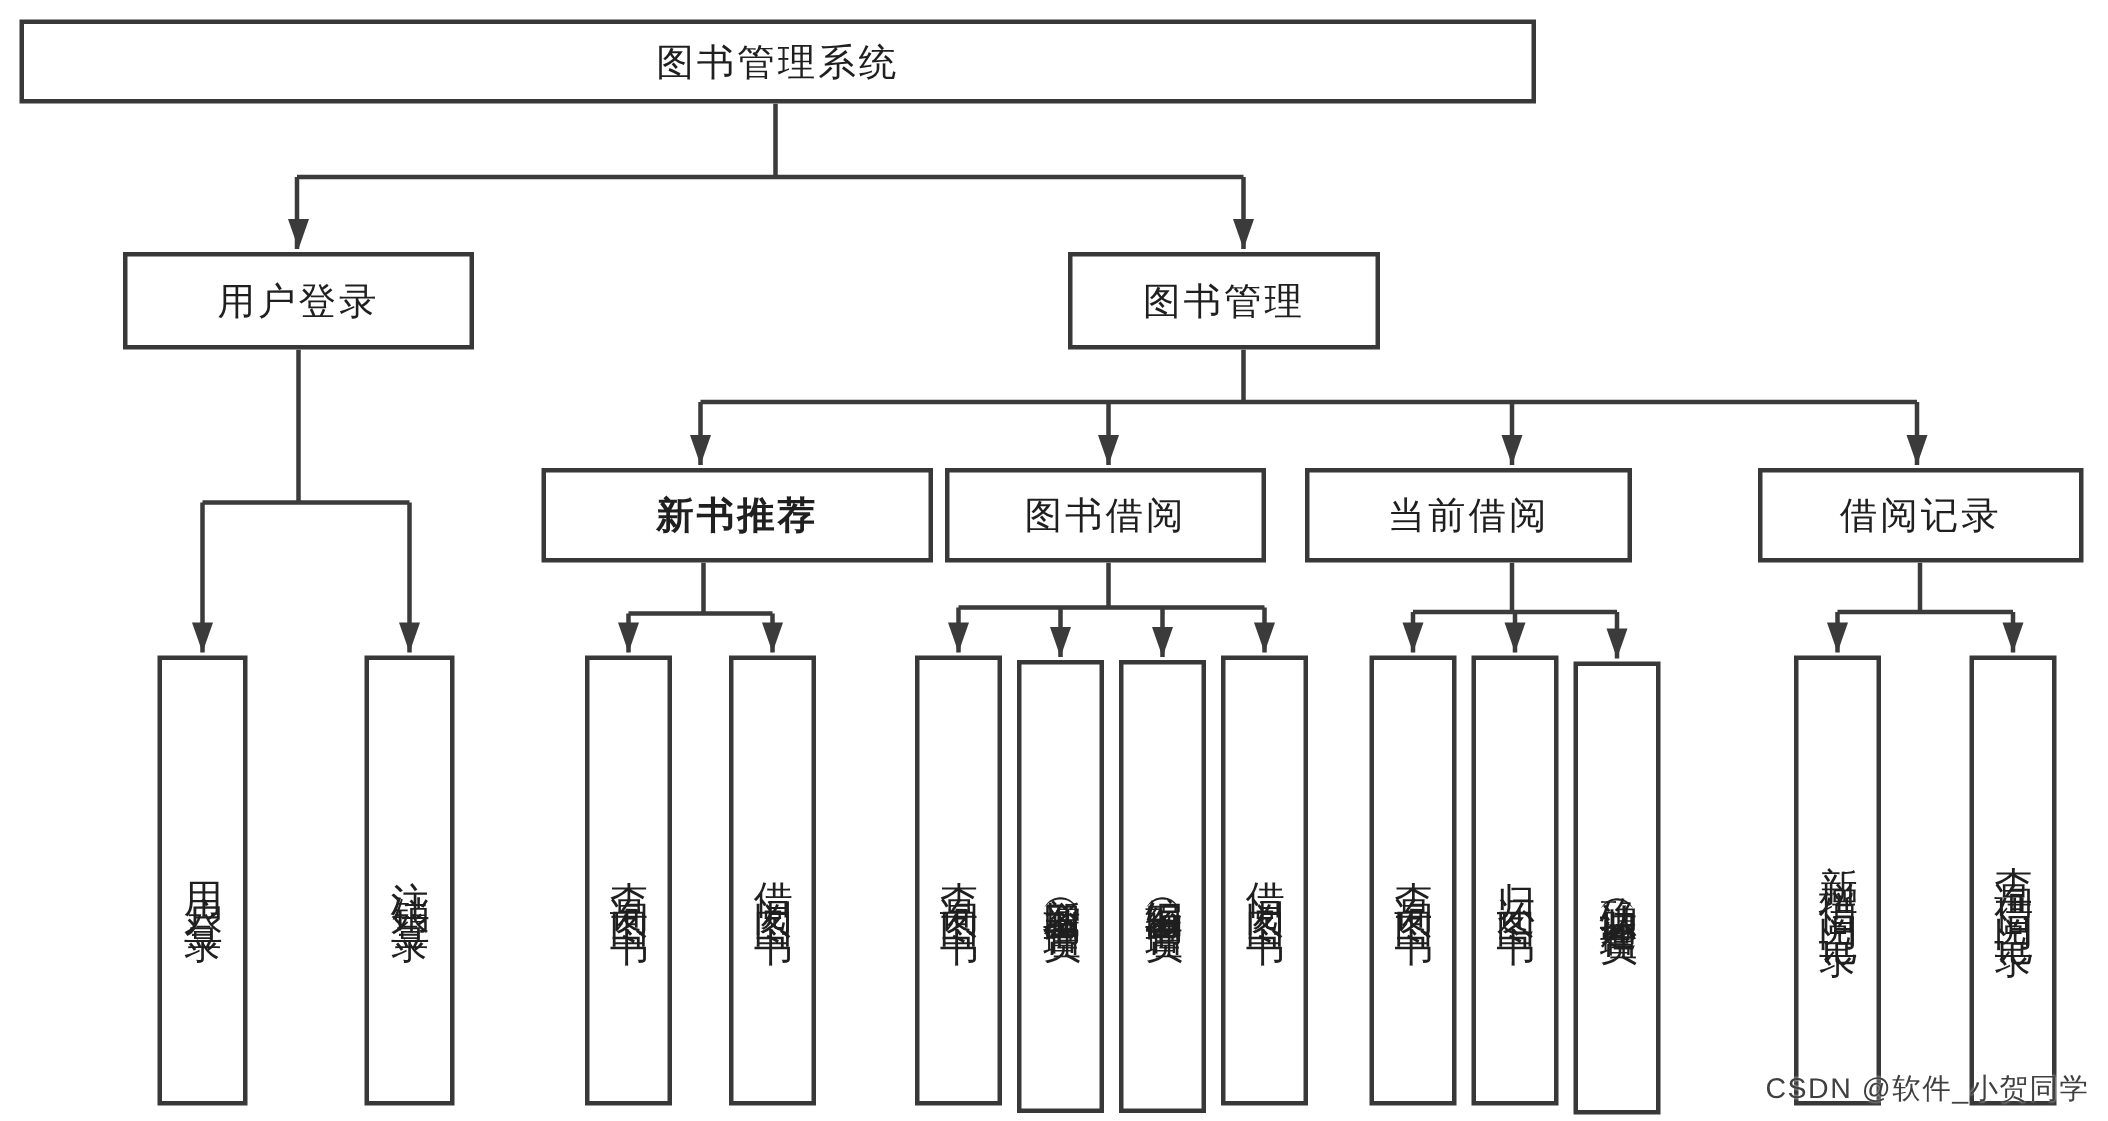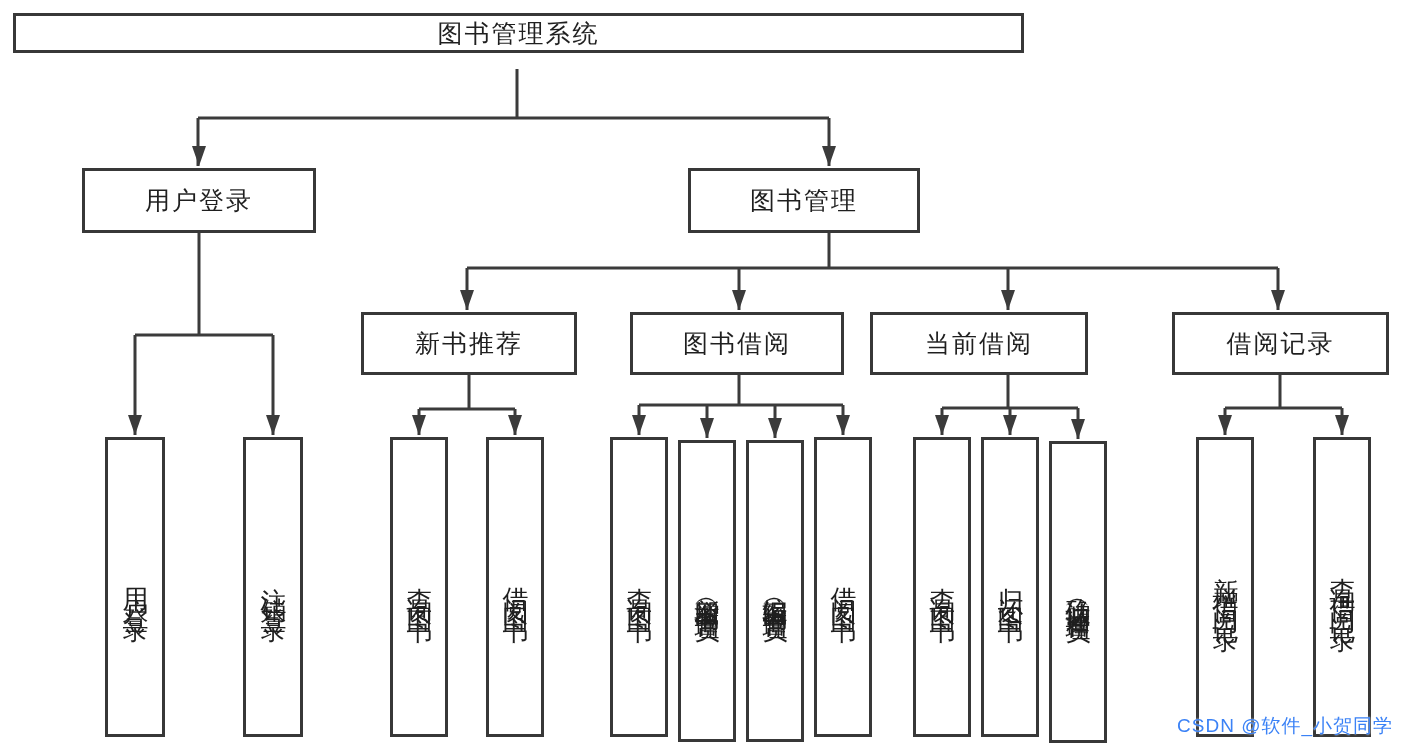--- a/index.html
+++ b/index.html
@@ -54,21 +54,21 @@
     letter-spacing: 3px;
   }
   .watermark {
     position: absolute;
     right: 12px;
     bottom: 8px;
     z-index: 5;
     font-family: "Liberation Sans", "DejaVu Sans", sans-serif;
     font-size: 19px;
     letter-spacing: 1px;
-    color: #3b82f6;
+    color: #404040;
     text-shadow: 0 0 2px #ffffff;
     white-space: nowrap;
   }
 </style>
 </head>
 <body>
 
 <div class="canvas">
 
   <svg class="connectors" viewBox="0 0 1405 747" xmlns="http://www.w3.org/2000/svg">
@@ -107,32 +107,32 @@
       <polygon points="1003,415 1017,415 1010,435"></polygon>
       <polygon points="1071,419 1085,419 1078,439"></polygon>
     </g>
     <g>
       <path d="M1280,375 L1280,408 M1225,408 L1342,408 M1225,408 L1225,435 M1342,408 L1342,435"></path>
       <polygon points="1218,415 1232,415 1225,435"></polygon>
       <polygon points="1335,415 1349,415 1342,435"></polygon>
     </g>
   </svg>
 
-  <div class="box" style="left:13px; top:13px; width:1011px; height:40px;text-align:right;">
+  <div class="box" style="left:13px; top:13px; width:1011px; height:56px;text-align:right;">
     <span class="hlabel">图书管理系统</span>
   </div>
 
   <div class="box" style="left:82px; top:168px; width:234px; height:65px;">
     <span class="hlabel">用户登录</span>
   </div>
-  <div class="box" style="left:688px; top:168px; width:232px; height:65px;justify-content:center;">
+  <div class="box" style="left:712px; top:168px; width:208px; height:65px;justify-content:center;">
     <span class="hlabel">图书管理</span>
   </div>
 
-  <div class="box" style="left:361px; top:312px; width:216px; height:63px;">
+  <div class="box" style="left:361px; top:312px; width:261px; height:63px;font-weight:bold;">
     <span class="hlabel">新书推荐</span>
   </div>
   <div class="box" style="left:630px; top:312px; width:214px; height:63px;">
     <span class="hlabel">图书借阅</span>
   </div>
   <div class="box" style="left:870px; top:312px; width:218px; height:63px;">
     <span class="hlabel">当前借阅</span>
   </div>
   <div class="box" style="left:1172px; top:312px; width:217px; height:63px;">
     <span class="hlabel">借阅记录</span>

